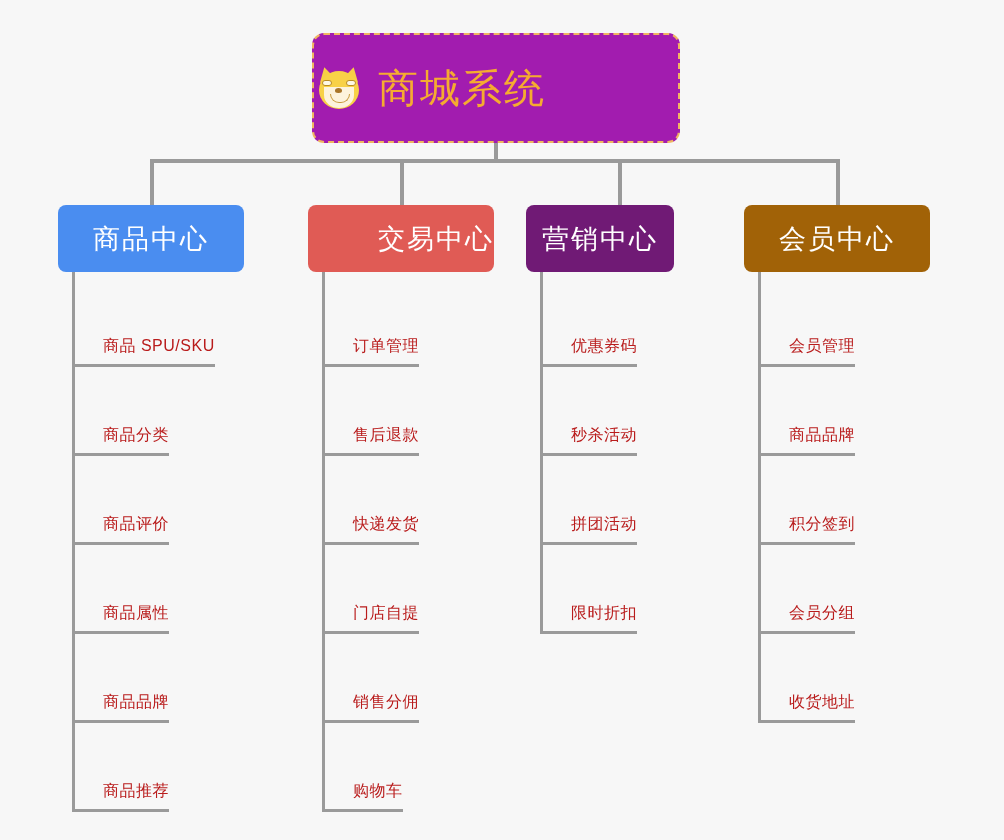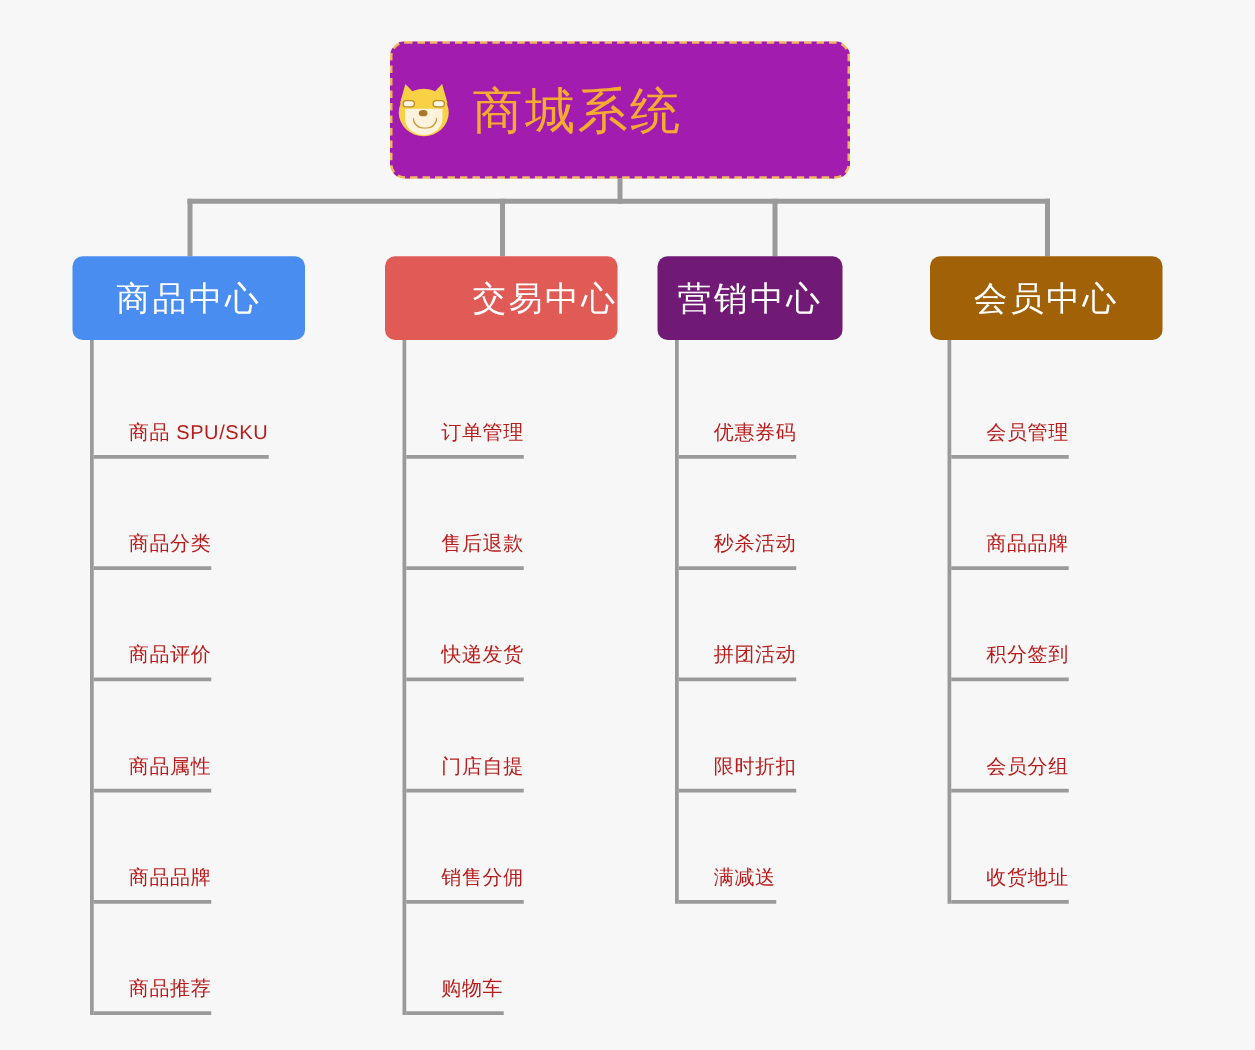--- a/index.html
+++ b/index.html
@@ -287,23 +287,20 @@
         </div>
         <div class="leaf-item">
           <span class="leaf-label">秒杀活动</span>
         </div>
         <div class="leaf-item">
           <span class="leaf-label">拼团活动</span>
         </div>
         <div class="leaf-item">
           <span class="leaf-label">限时折扣</span>
         </div>
-        <div class="leaf-item">
-          <span class="leaf-label">满减送</span>
-        </div>
       </div>
     </div>
 
     <div class="branch" style="left:744px;">
       <div class="branch-header" style="width:186px;background:#a16207;">
         <span>会员中心</span>
       </div>
       <div class="branch-body">
         <div class="leaf-item">
           <span class="leaf-label">会员管理</span>

